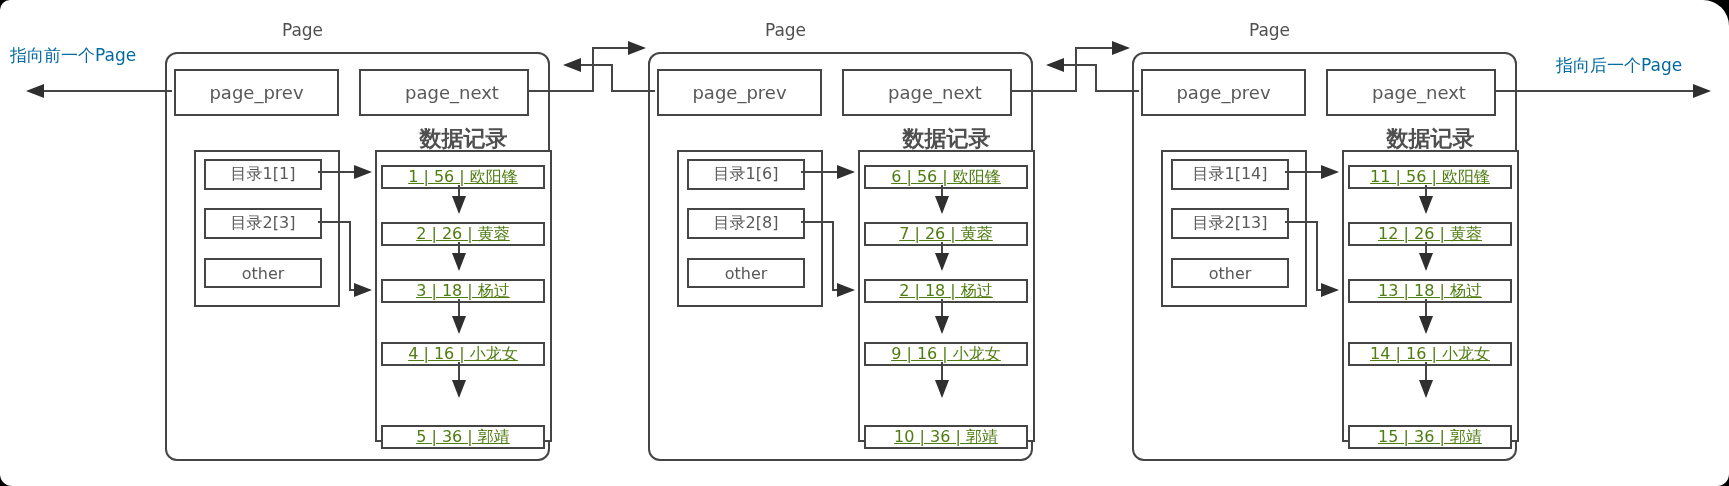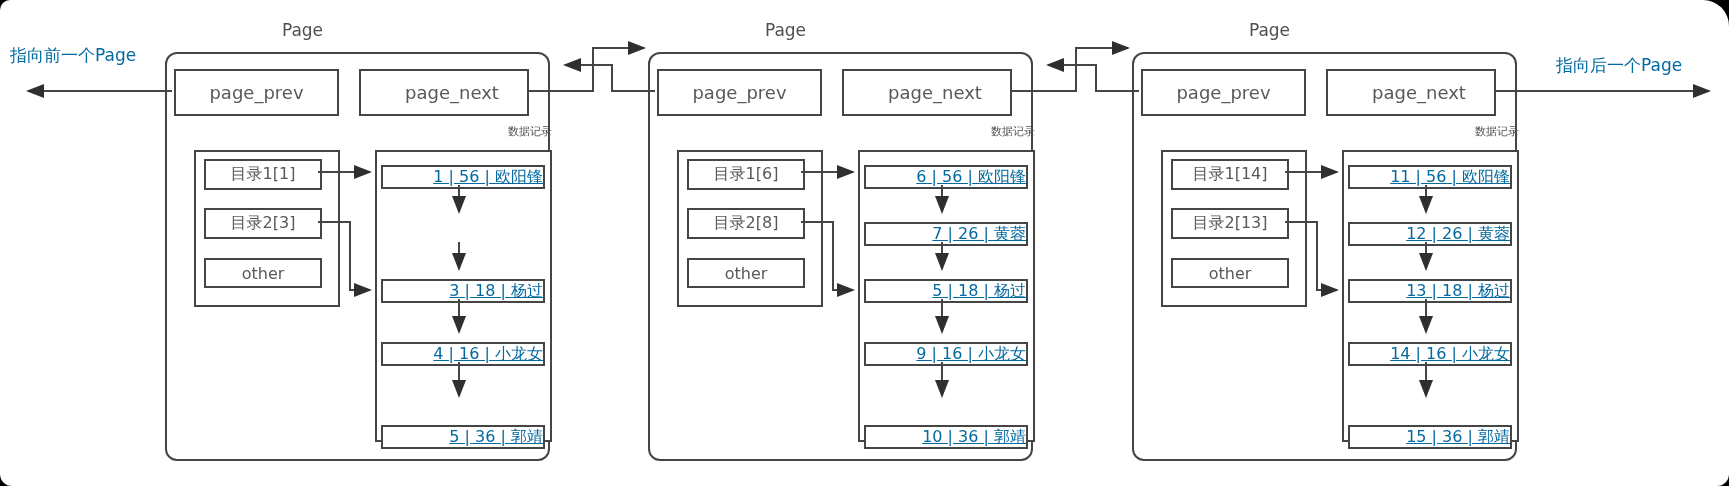--- a/index.html
+++ b/index.html
@@ -27,44 +27,44 @@
   }
   .pbox{
     position:absolute;top:15px;height:47px;border:2px solid #454545;box-sizing:border-box;
     display:flex;align-items:center;justify-content:center;
     font-size:18px;color:#595959;background:#fff;
   }
   .pbox.prev{left:7px;width:165px;}
   .pbox.next{left:192px;width:170px;padding-left:16px;}
 
   .records-title{
-    position:absolute;top:70px;left:208px;width:177px;text-align:right;
-    font-size:11px;color:#4f4f4f;
+    position:absolute;top:70px;left:208px;width:177px;text-align:center;
+    font-size:22px;color:#4f4f4f;font-weight:bold;
   }
   .dirbox{
     position:absolute;left:27px;top:96px;width:146px;height:157px;
     border:2px solid #454545;box-sizing:border-box;background:#fff;padding-left:40px;
   }
   .dir-item{
     position:absolute;left:8px;width:118px;height:31px;border:2px solid #454545;
     box-sizing:border-box;display:flex;align-items:center;justify-content:center;
     font-size:16px;color:#595959;background:#fff;
   }
   .dir-item.d1{top:7px;}
   .dir-item.d2{top:56px;}
   .dir-item.d3{top:106px;height:30px;}
 
   .recbox{
     position:absolute;left:208px;top:96px;width:177px;height:292px;
     border:2px solid #454545;box-sizing:border-box;background:#fff;
   }
   .record{
     position:absolute;left:4px;width:164px;height:24px;border:2px solid #454545;
-    box-sizing:border-box;display:flex;align-items:center;justify-content:flex-end;
-    font-size:16px;color:#0369a1;background:#fff;white-space:nowrap;
+    box-sizing:border-box;display:flex;align-items:center;justify-content:center;
+    font-size:16px;color:#4d7c0f;background:#fff;white-space:nowrap;
   }
   .record span{text-decoration:underline;}
   .record.r1{top:13px;}
   .record.r2{top:70px;}
   .record.r3{top:127px;}
   .record.r4{top:190px;}
   .record.r5{top:254px;margin-top:19px;}
 
   svg.wires{position:absolute;inset:0;pointer-events:none;}
 </style>
@@ -84,20 +84,23 @@
       <div class="records-title">数据记录</div>
       <div class="dirbox">
         <div class="dir-item d1">目录1[1]</div>
         <div class="dir-item d2">目录2[3]</div>
         <div class="dir-item d3">other</div>
       </div>
       <div class="recbox">
         <div class="record r1">
             <span>1 | 56 | 欧阳锋</span>
           </div>
+        <div class="record r2">
+            <span>2 | 26 | 黄蓉</span>
+          </div>
         <div class="record r3">
             <span>3 | 18 | 杨过</span>
           </div>
         <div class="record r4">
             <span>4 | 16 | 小龙女</span>
           </div>
         <div class="record r5">
             <span>5 | 36 | 郭靖</span>
           </div>
       </div>
@@ -114,21 +117,21 @@
         <div class="dir-item d3">other</div>
       </div>
       <div class="recbox">
         <div class="record r1">
             <span>6 | 56 | 欧阳锋</span>
           </div>
         <div class="record r2">
             <span>7 | 26 | 黄蓉</span>
           </div>
         <div class="record r3">
-            <span>5 | 18 | 杨过</span>
+            <span>2 | 18 | 杨过</span>
           </div>
         <div class="record r4">
             <span>9 | 16 | 小龙女</span>
           </div>
         <div class="record r5">
             <span>10 | 36 | 郭靖</span>
           </div>
       </div>
     </div>
 

